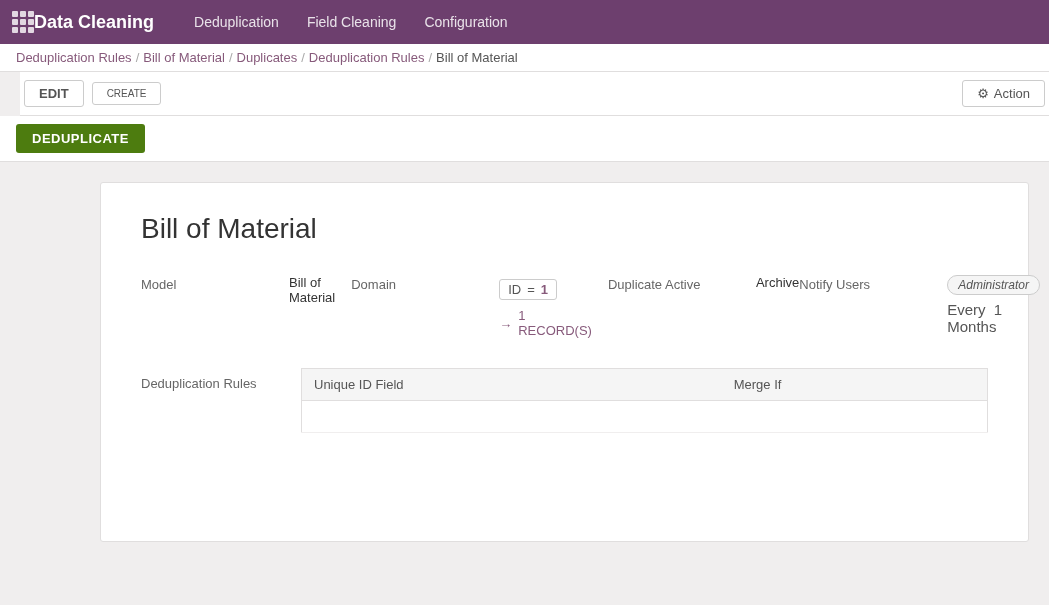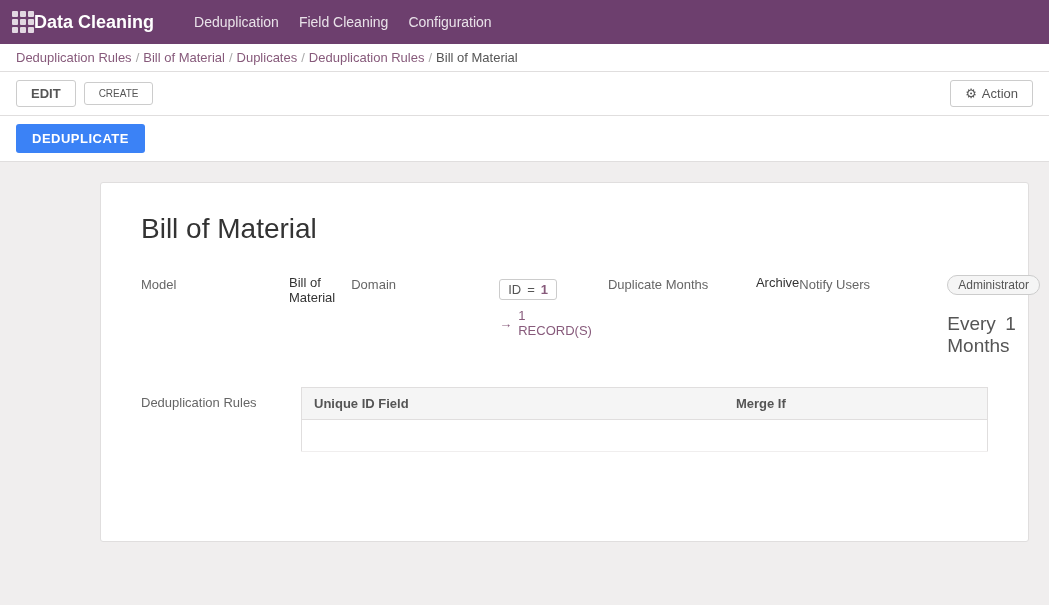--- a/index.html
+++ b/index.html
@@ -19,21 +19,21 @@
       display: flex;
       align-items: center;
     }
     .topbar-app-title {
       font-size: 18px;
       font-weight: bold;
       color: white;
     }
     .topbar-nav {
       display: flex;
-      gap: 20px;
+      gap: 28px;
       margin-left: 20px;
     }
     .topbar-nav-item {
       color: rgba(255,255,255,0.85);
       font-size: 14px;
       cursor: pointer;
       padding: 4px 0;
     }
 
     
@@ -67,25 +67,26 @@
     .breadcrumb-sep {
       color: #aaa;
     }
     .breadcrumb-current {
       color: #555;
     }
 
     
     .action-bar {
       background: white;
-      padding: 8px 16px;
+      padding: 8px 4px;
       display: flex;
       align-items: center;
       gap: 8px;
       border-bottom: 1px solid #e0dede;
+      margin-left: 20px;
     }
     .btn-edit {
       background: white;
       color: #555;
       border: 1px solid #ccc;
       padding: 5px 14px;
       font-size: 13px;
       cursor: pointer;
       border-radius: 3px;
       font-weight: bold;
@@ -113,21 +114,21 @@
       gap: 5px;
     }
 
     
     .deduplicate-bar {
       background: white;
       padding: 8px 16px;
       border-bottom: 1px solid #e0dede;
     }
     .btn-deduplicate {
-      background: #3b82f6;
+      background: #4d7c0f;
       color: white;
       border: none;
       padding: 7px 16px;
       font-size: 13px;
       font-weight: bold;
       cursor: pointer;
       border-radius: 3px;
       letter-spacing: 0.5px;
     }
 
@@ -219,20 +220,21 @@
 
     
     .user-badge {
       display: inline-block;
       background: #f5f5f5;
       border: 1px solid #ccc;
       border-radius: 12px;
       padding: 2px 10px;
       font-size: 12px;
       color: #555;
+      font-style: italic;
     }
 
     
     .toggle {
       width: 40px;
       height: 22px;
       background: #00a09d;
       border-radius: 11px;
       position: relative;
       cursor: pointer;
@@ -261,21 +263,21 @@
     .dedup-table {
       width: 100%;
       border-collapse: collapse;
       border: 1px solid #e0dede;
     }
     .dedup-table th {
       background: #f5f5f5;
       padding: 8px 12px;
       text-align: left;
       font-size: 13px;
-      font-weight: bold;
+      font-weight: normal;
       color: #555;
       border-bottom: 1px solid #e0dede;
     }
     .dedup-table td {
       padding: 8px 12px;
       font-size: 13px;
       border-bottom: 1px solid #f0eeee;
     }
 
     .gear-sym { font-size: 13px; }
@@ -353,33 +355,33 @@
               <span class="val">1</span>
             </div>
             <div class="record-link">
               <span class="arrow-icon">→</span>
               <span>1 RECORD(S)</span>
             </div>
           </div>
         </div>
 
         <div class="field-row">
-          <span class="field-label">Duplicate Months</span>
+          <span class="field-label">Duplicate Active</span>
           <span class="field-value">Archive</span>
         </div>
       </div>
 
       <div class="field-section">
 
 
         <div class="field-row" style="align-items:flex-start;">
           <span class="field-label">Notify Users</span>
           <div>
             <span class="user-badge">Administrator</span>
-            <div style="margin-top:18px; font-size:19px; color:#555;">
+            <div style="margin-top:6px; font-size:15px; color:#555;">
               <span>Every</span>
               <span style="margin: 0 4px;">1</span>
               <span>Months</span>
             </div>
           </div>
         </div>
 
         <div class="field-row">
           <span class="field-label">Active</span>
           <div class="toggle"></div>

